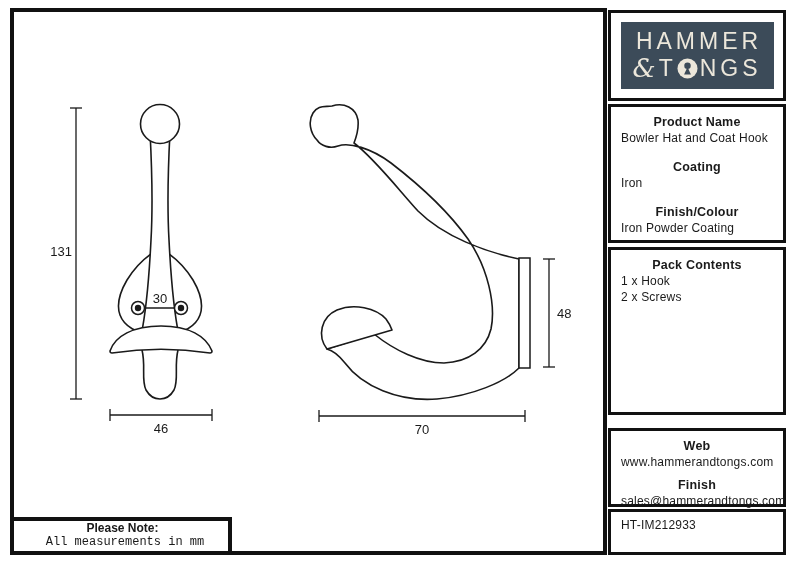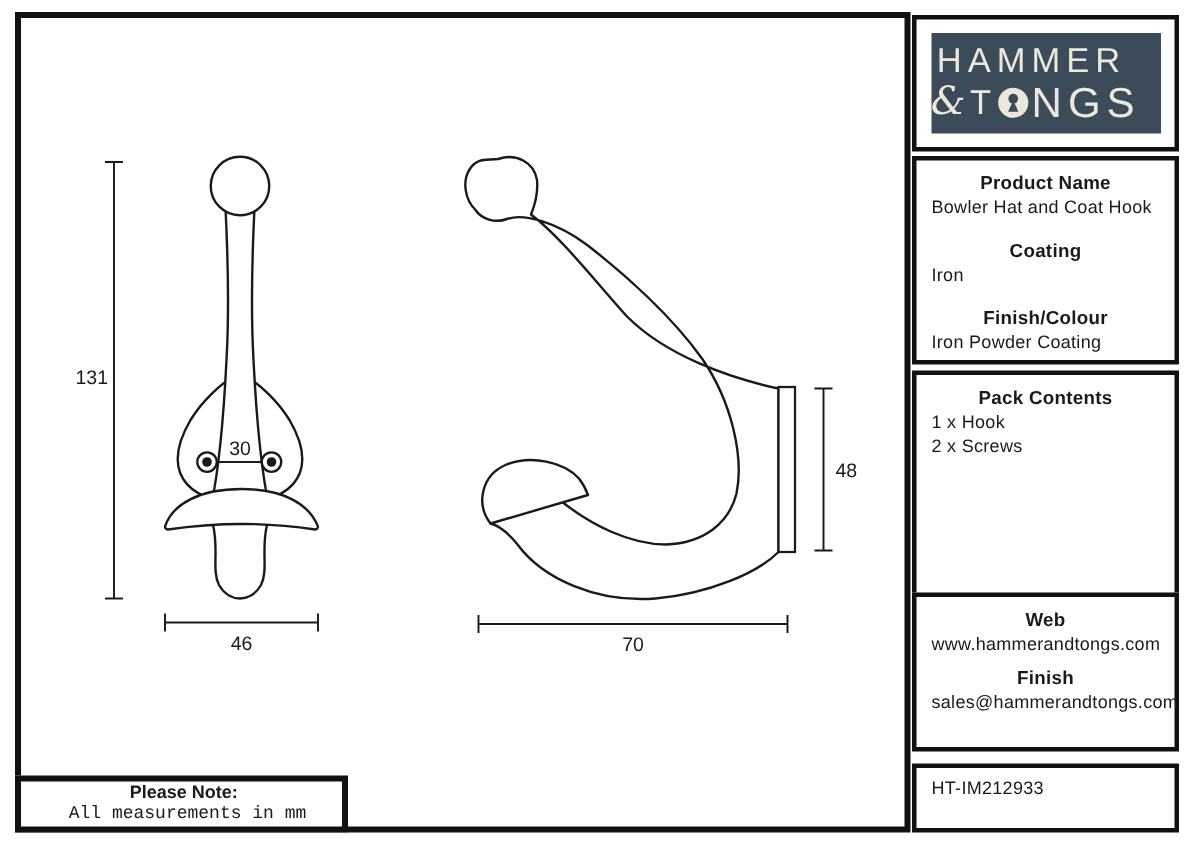--- a/index.html
+++ b/index.html
@@ -7,30 +7,30 @@
     width:800px;height:566px;position:relative;background:#ffffff;
     font-family:"Liberation Sans",sans-serif;color:#1a1a1a;overflow:hidden;
   }
   .box{position:absolute;background:#fff;border:3px solid #111;box-sizing:border-box;}
   .main-box{left:10px;top:8px;width:597px;height:547px;border-width:4px;}
   .note-box{left:10px;top:517px;width:222px;height:38px;border-width:4px;
     display:flex;align-items:center;padding-left:8px;font-size:12px;flex-direction:column;}
   .note-box b{margin-right:5px;white-space:nowrap;}
   .note-box span{white-space:nowrap;font-family:Liberation Mono, monospace;}
   .logo-box{left:608px;top:10px;width:178px;height:91px;display:flex;align-items:center;justify-content:center;}
-  .logo-inner{width:153px;height:67px;display:flex;flex-direction:column;align-items:flex-start;justify-content:center;}
+  .logo-inner{width:153px;height:67px;display:flex;flex-direction:column;align-items:center;justify-content:center;}
   .logo-line1{font-size:23px;letter-spacing:4px;margin-left:4px;line-height:1;}
   .logo-line2{display:flex;align-items:center;line-height:1;margin-top:3px;}
   .logo-amp{font-family:"DejaVu Serif",serif;font-style:italic;font-size:26px;margin-right:3px;position:relative;top:-1px;}
   .logo-l{font-size:23px;letter-spacing:2px;}
-  .logo-rest{font-size:28px;letter-spacing:4px;}
+  .logo-rest{font-size:23px;letter-spacing:4px;}
   .keyhole-wrap{display:inline-flex;margin:0 2px;}
   .details-box{left:608px;top:104px;width:178px;height:139px;}
   .pack-box{left:608px;top:247px;width:178px;height:168px;}
-  .web-box{left:608px;top:395px;width:178px;height:106px;}
+  .web-box{left:608px;top:428px;width:178px;height:79px;}
   .code-box{left:608px;top:509px;width:178px;height:46px;}
   .pad{padding:7px 10px 0 10px;}
   .fieldlabel{font-weight:bold;font-size:12.5px;line-height:16px;letter-spacing:.2px;text-align:center;}
   .fieldvalue{font-size:12px;line-height:16px;letter-spacing:.2px;}
   .group{margin-bottom:13px;}
   svg text{font-family:"Liberation Sans",sans-serif;}
   .drawing-svg{position:absolute;left:10px;top:8px;}
 </style>
 </head>
 <body>

